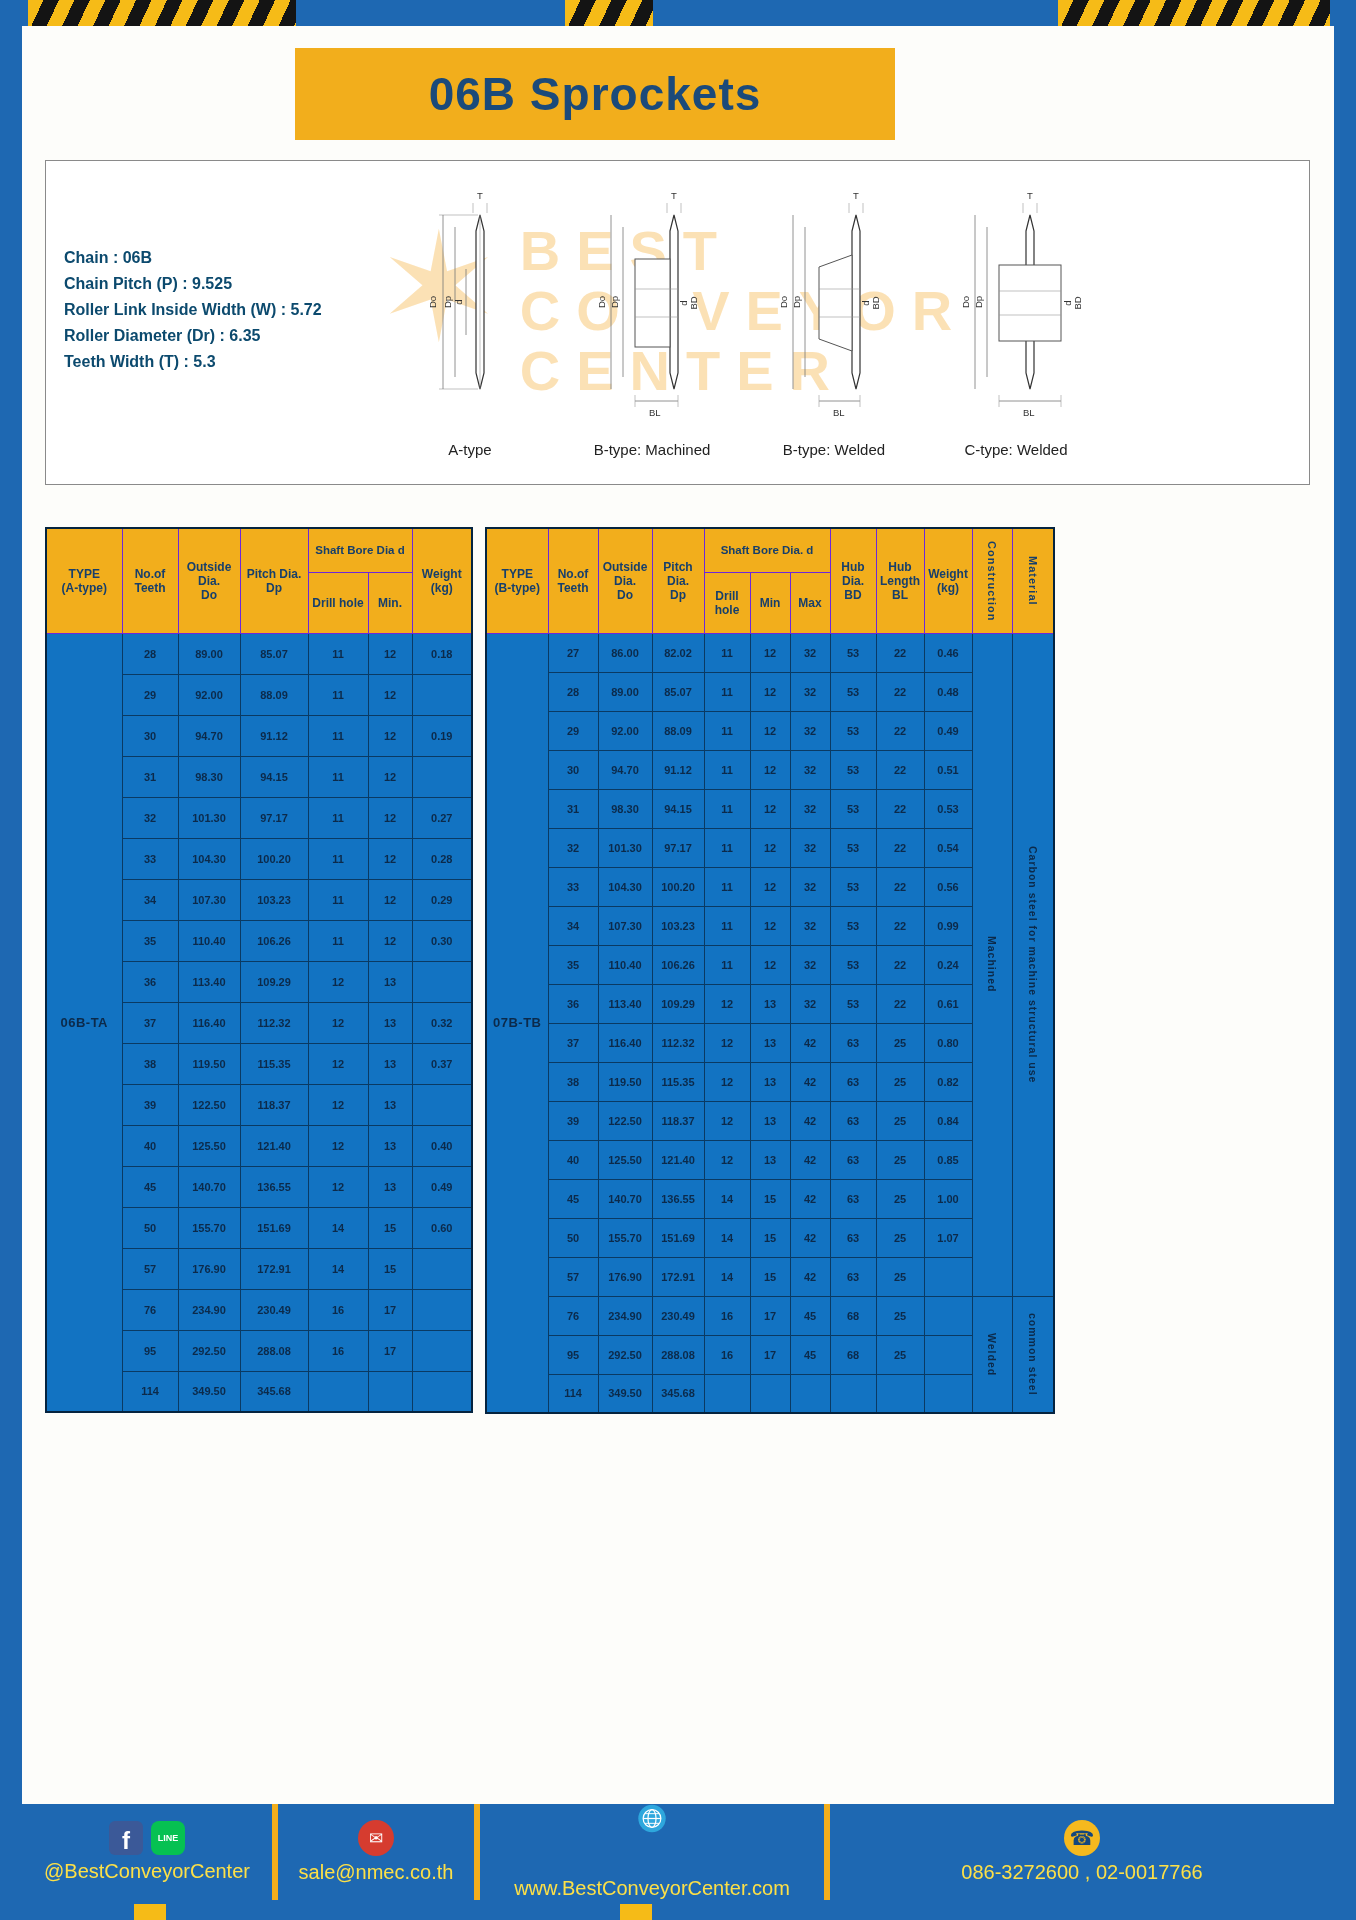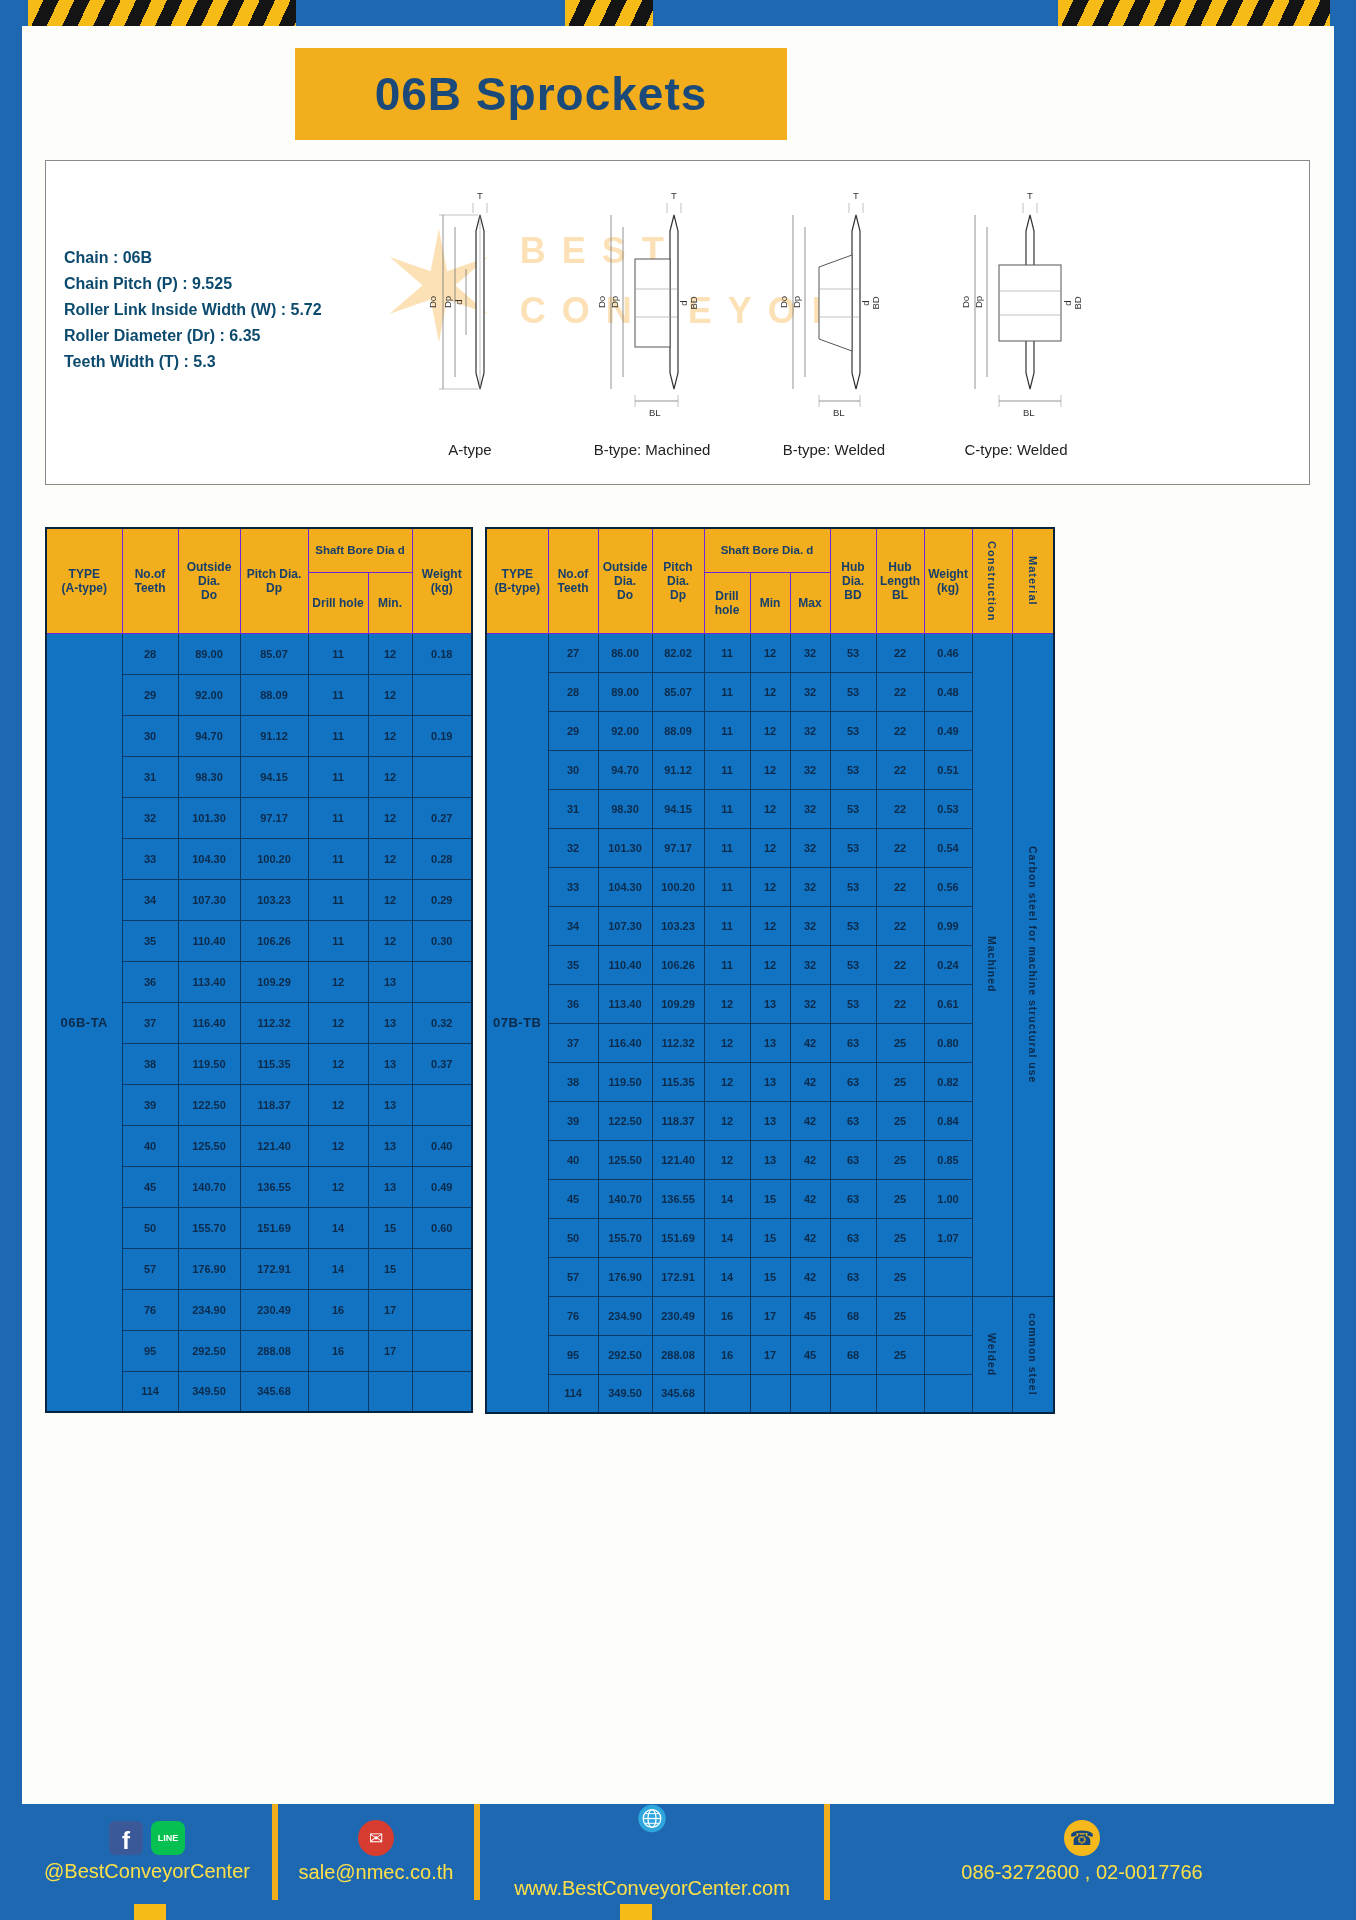--- a/index.html
+++ b/index.html
@@ -11,33 +11,33 @@
         background:repeating-linear-gradient(115deg,#f6bb17 0 14px,#141414 14px 28px); }
   .hz-left { left:28px; width:268px; }
   .hz-mid { left:565px; width:88px; }
   .hz-right { left:1058px; width:272px; }
   .tick { position:absolute; bottom:0; height:16px; width:32px; background:#f6bb17; }
   .tick-1 { left:134px; } .tick-2 { left:620px; }
 
   .paper { position:absolute; left:22px; right:22px; top:26px; bottom:116px; background:#fdfdfa; }
 
   
-  .banner { position:absolute; left:273px; top:22px; width:492px; height:92px;
+  .banner { position:absolute; left:273px; top:22px; width:600px; height:92px;
             background:#f2ae1c; display:flex; align-items:center; justify-content:center; }
   .banner h1 { font-size:46px; font-weight:bold; color:#1b4a7a; letter-spacing:1px; }
 
   
   .diagram-box { position:absolute; left:23px; top:134px; width:1265px; height:325px;
                  background:#fff; border:1px solid #8a8a8a; }
   .specs { position:absolute; left:18px; top:84px; z-index:2; }
   .spec-line { font-size:16px; font-weight:bold; color:#0c4a6e; line-height:26px; white-space:nowrap; }
 
   .watermark { position:absolute; left:330px; top:52px; display:flex; gap:18px; opacity:.33; z-index:0; }
   .wm-logo { font-size:150px; line-height:150px; color:#f5a623; }
-  .wm-text { color:#f5a623; font-weight:bold; font-size:36px; letter-spacing:16px; line-height:60px; padding-top:8px; }
+  .wm-text { color:#f5a623; font-weight:bold; font-size:56px; letter-spacing:16px; line-height:60px; padding-top:8px; }
 
   .figures { position:absolute; left:345px; top:6px; display:flex; gap:24px; z-index:1; }
   .fig { width:158px; display:flex; flex-direction:column; align-items:center; }
   .fig svg { width:150px; height:272px; }
   .fig .caption { font-size:15px; color:#222; margin-top:2px; white-space:nowrap; }
   .part { fill:#ffffff; stroke:#333; stroke-width:1.2; }
   .hub  { fill:#fff; stroke:#555; stroke-width:1; }
   .dimline { stroke:#777; stroke-width:.8; }
   .thin { stroke:#999; stroke-width:.6; }
   .dim { font-size:9.5px; fill:#333; stroke:none; font-family:"Liberation Sans",sans-serif; }
@@ -97,20 +97,21 @@
       <h1>06B Sprockets</h1>
     </div>
 
     <div class="diagram-box">
 
       <div class="watermark">
         <div class="wm-logo">✶</div>
         <div class="wm-text">
           <div>BEST</div>
           <div>CONVEYOR</div>
+          <div>CENTER</div>
         </div>
       </div>
 
       <div class="specs">
         <div class="spec-line">Chain  : 06B</div>
         <div class="spec-line">Chain Pitch (P)  :  9.525</div>
         <div class="spec-line">Roller Link Inside Width (W)  :  5.72</div>
         <div class="spec-line">Roller Diameter (Dr)  : 6.35</div>
         <div class="spec-line">Teeth Width (T)  :  5.3</div>
       </div>

